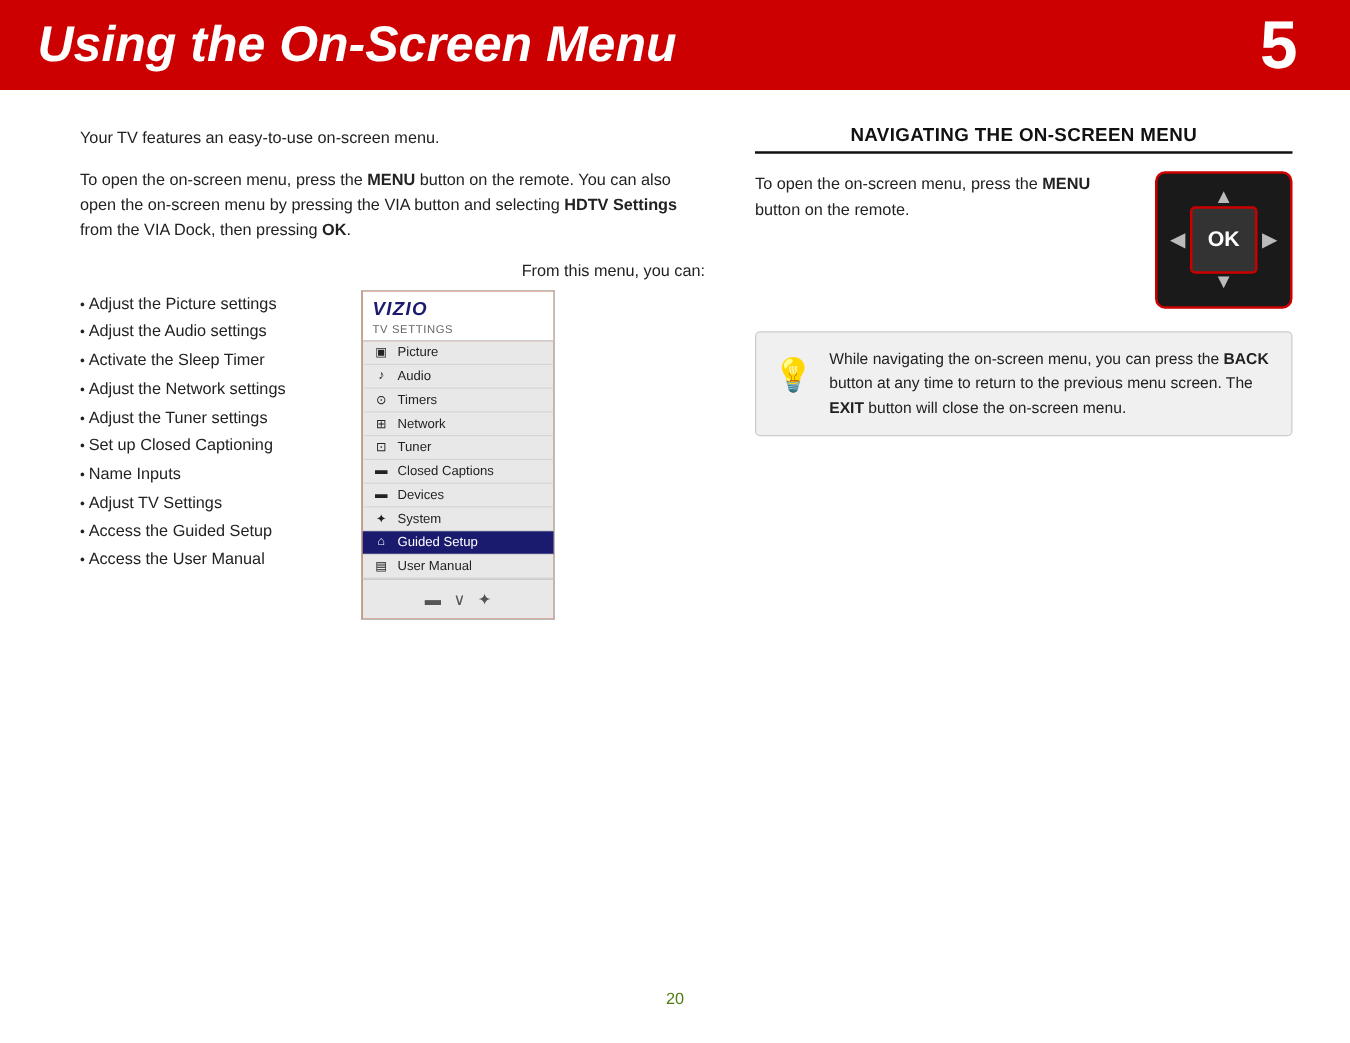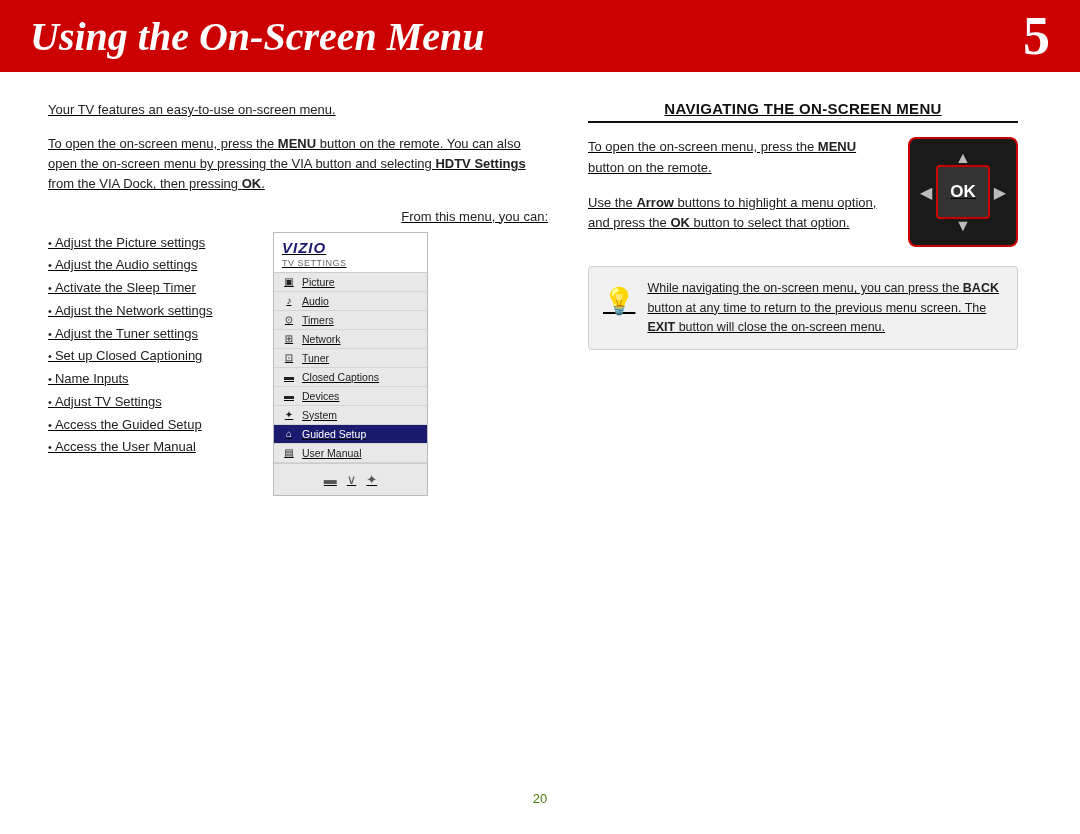--- a/index.html
+++ b/index.html
@@ -11,42 +11,40 @@
       overflow: hidden;
       position: relative;
     }
 
     
     .header {
       background: #cc0000;
       display: flex;
       align-items: center;
       justify-content: space-between;
-      padding: 0 30px 0 30px;
+      padding: 0 42px 0 30px;
       height: 72px;
-      font-family: Liberation Serif, serif;
     }
     .header-title {
       color: #fff;
       font-size: 40px;
       font-weight: bold;
       font-style: italic;
     }
     .header-num {
       color: #fff;
       font-size: 54px;
       font-weight: bold;
     }
 
     
     .content {
-      padding: 28px 40px 20px 48px;
+      padding: 28px 40px 20px 64px;
       display: flex;
       gap: 40px;
-      text-decoration: underline;
     }
 
     
     .left-col {
       flex: 1;
       max-width: 500px;
     }
     .intro-text {
       font-size: 13px;
       color: #222;
@@ -336,23 +334,20 @@
   </div>
 
   <div class="right-col">
     <div class="section-heading">NAVIGATING THE ON-SCREEN MENU</div>
 
     <div class="right-upper">
       <div class="right-text-block">
         <p class="nav-instructions">
           <span>To open the on-screen menu, press the </span><strong>MENU</strong><span> button on the remote.</span>
         </p>
-        <p class="nav-instructions">
-          <span>Use the </span><strong>Arrow</strong><span> buttons to highlight a menu option, and press the </span><strong>OK</strong><span> button to select that option.</span>
-        </p>
       </div>
 
       <div class="ok-btn-graphic">
         <span class="ok-arrow up">▲</span>
         <span class="ok-arrow down">▼</span>
         <span class="ok-arrow left">◀</span>
         <span class="ok-arrow right">▶</span>
         <div class="ok-center">OK</div>
       </div>
     </div>

